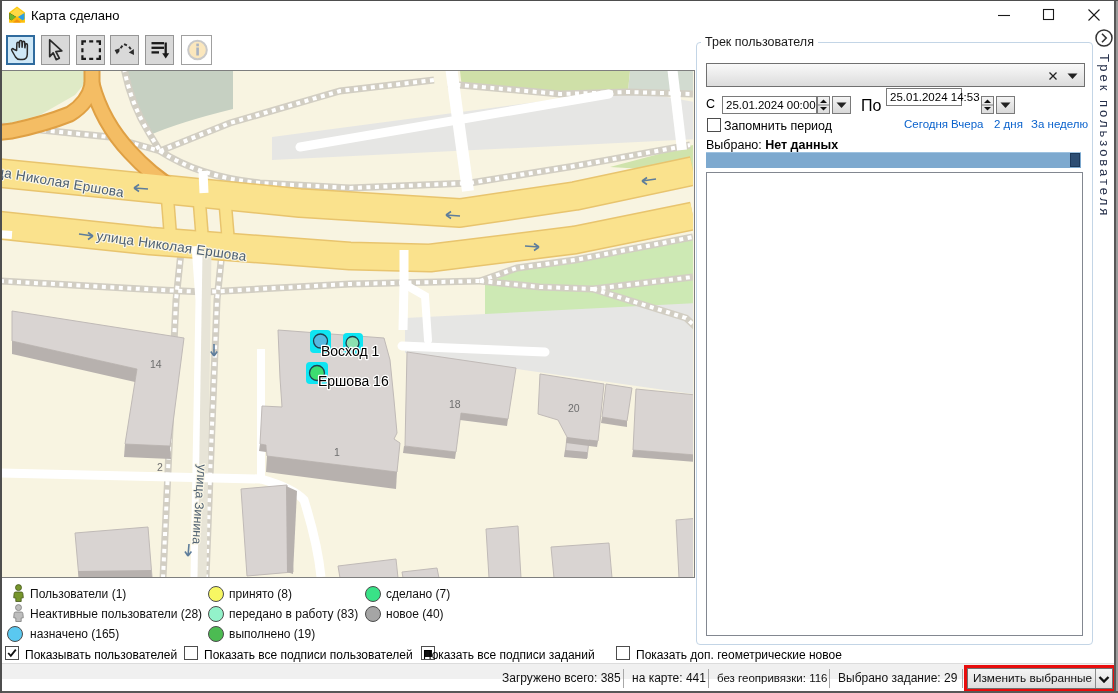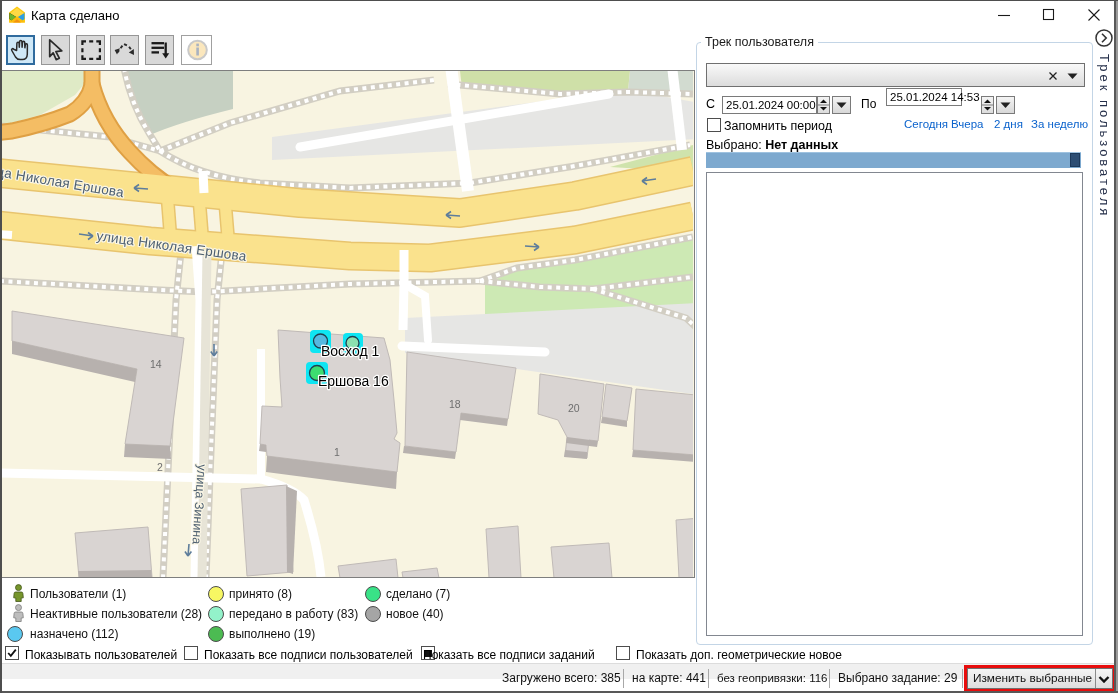--- a/index.html
+++ b/index.html
@@ -274,21 +274,21 @@
         <path d="M3.6 8 L9.4 8 C10.4 8 10.8 8.6 10.9 9.5 L11.3 13.8 L9.2 14 L9.2 17.5 L3.8 17.5 L3.8 14 L1.7 13.8 L2.1 9.5 C2.2 8.6 2.6 8 3.6 8 Z"></path>
 </g>
 <g transform="translate(0,20)" fill="#bdbdbd" stroke="#7e7e7e" stroke-width="0.8">
 <circle cx="6.5" cy="3.6" r="3"></circle>
         <path d="M3.6 8 L9.4 8 C10.4 8 10.8 8.6 10.9 9.5 L11.3 13.8 L9.2 14 L9.2 17.5 L3.8 17.5 L3.8 14 L1.7 13.8 L2.1 9.5 C2.2 8.6 2.6 8 3.6 8 Z"></path>
 </g>
 </svg>
 <div class="leg-item" style="left:29px;top:9px">Пользователи (1)</div>
 <div class="leg-item" style="left:29px;top:29px">Неактивные пользователи (28)</div>
 <div class="leg-circle" style="left:6px;top:48px;background:#5ac8f0"></div>
-<div class="leg-item" style="left:29px;top:49px">назначено (112)</div>
+<div class="leg-item" style="left:29px;top:49px">назначено (165)</div>
 <div class="leg-circle" style="left:207px;top:8px;background:#f7f763"></div>
 <div class="leg-item" style="left:228px;top:9px">принято (8)</div>
 <div class="leg-circle" style="left:207px;top:28px;background:#93f2ca"></div>
 <div class="leg-item" style="left:228px;top:29px">передано в работу (83)</div>
 <div class="leg-circle" style="left:207px;top:48px;background:#4cbb52"></div>
 <div class="leg-item" style="left:228px;top:49px">выполнено (19)</div>
 <div class="leg-circle" style="left:364px;top:8px;background:#39e287"></div>
 <div class="leg-item" style="left:385px;top:9px">сделано (7)</div>
 <div class="leg-circle" style="left:364px;top:28px;background:#a5a5a5"></div>
 <div class="leg-item" style="left:385px;top:29px">новое (40)</div>
@@ -347,21 +347,21 @@
         <path d="M2 6 L5.5 2.5 L9 6 Z" fill="#111"></path>
         <path d="M2 10 L5.5 13.5 L9 10 Z" fill="#111"></path>
         <line x1="-2" y1="8" x2="13" y2="8" stroke="#7a7a7a" stroke-width="1"></line>
       </svg>
 </div>
 <div class="dropbtn" style="left:136px;top:64px">
       <svg width="11" height="7" viewBox="0 0 11 7" style="margin:5px auto 0">
         <path d="M0.5 0.5 L5.5 6 L10.5 0.5 Z" fill="#222"></path>
       </svg>
     </div>
-<div class="dtext abs" style="left:165px;top:65px;font-size:12px">По</div>
+<div class="dtext abs" style="left:165px;top:65px;font-size:16px">По</div>
 <div class="datebox" style="left:190px;top:56px;width:76px">25.01.2024 14:53</div>
 <div class="spin" style="left:285px;top:64px">
 <svg width="11" height="16" viewBox="0 0 11 16" style="margin:0 auto">
         <path d="M2 6 L5.5 2.5 L9 6 Z" fill="#111"></path>
         <path d="M2 10 L5.5 13.5 L9 10 Z" fill="#111"></path>
         <line x1="-2" y1="8" x2="13" y2="8" stroke="#7a7a7a" stroke-width="1"></line>
       </svg>
 </div>
 <div class="dropbtn" style="left:300px;top:64px">
       <svg width="11" height="7" viewBox="0 0 11 7" style="margin:5px auto 0">

